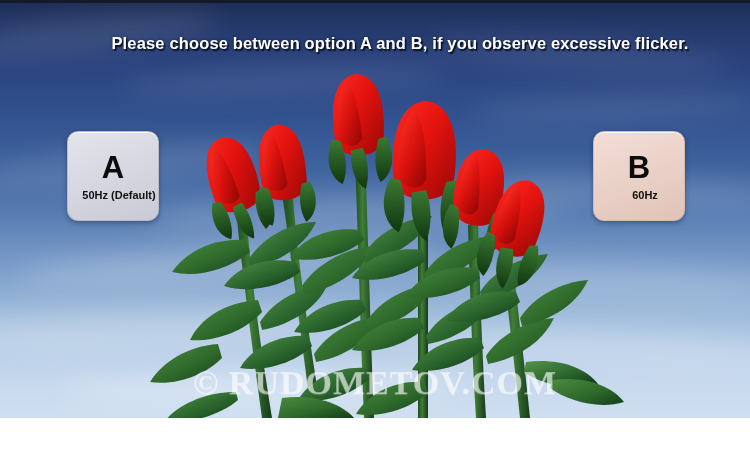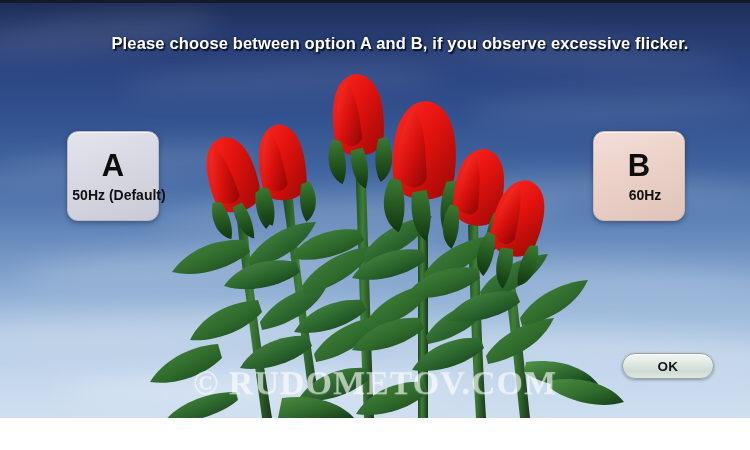--- a/index.html
+++ b/index.html
@@ -125,21 +125,21 @@
     border: 1px solid #d6b9ae;
   }
   .opt-letter {
     font-size: 31px;
     font-weight: bold;
     color: #0c0c0c;
     line-height: 1;
     margin-bottom: 7px;
   }
   .opt-sub {
-    font-size: 14px;
+    font-size: 11px;
     font-weight: bold;
     color: #101010;
     line-height: 1;
     white-space: nowrap;
     padding-left: 12px;
   }
 
   
   #checkbox-row {
     position: absolute;
@@ -371,17 +371,14 @@
     <div class="opt-letter">A</div>
     <div class="opt-sub">50Hz (Default)</div>
   </div>
 
   <div class="opt-btn" id="opt-b">
     <div class="opt-letter">B</div>
     <div class="opt-sub">60Hz</div>
   </div>
 
 
-  <div id="ok-button">
-    <span id="ok-label">OK</span>
-  </div>
 
 </div>
 
 </body></html>

